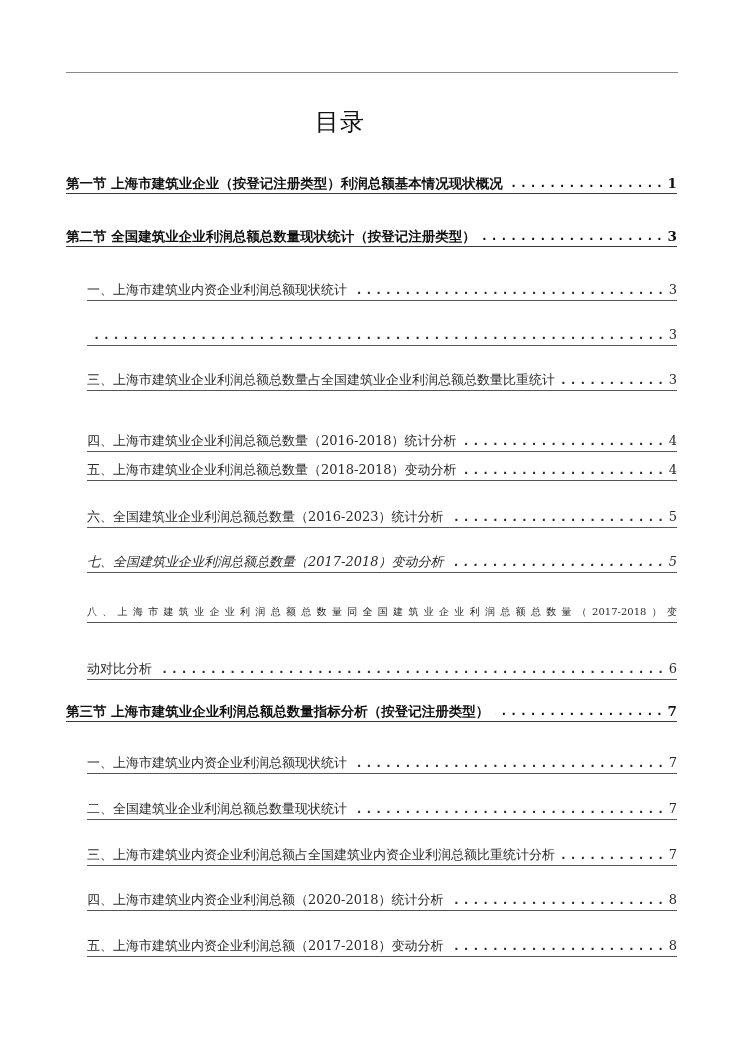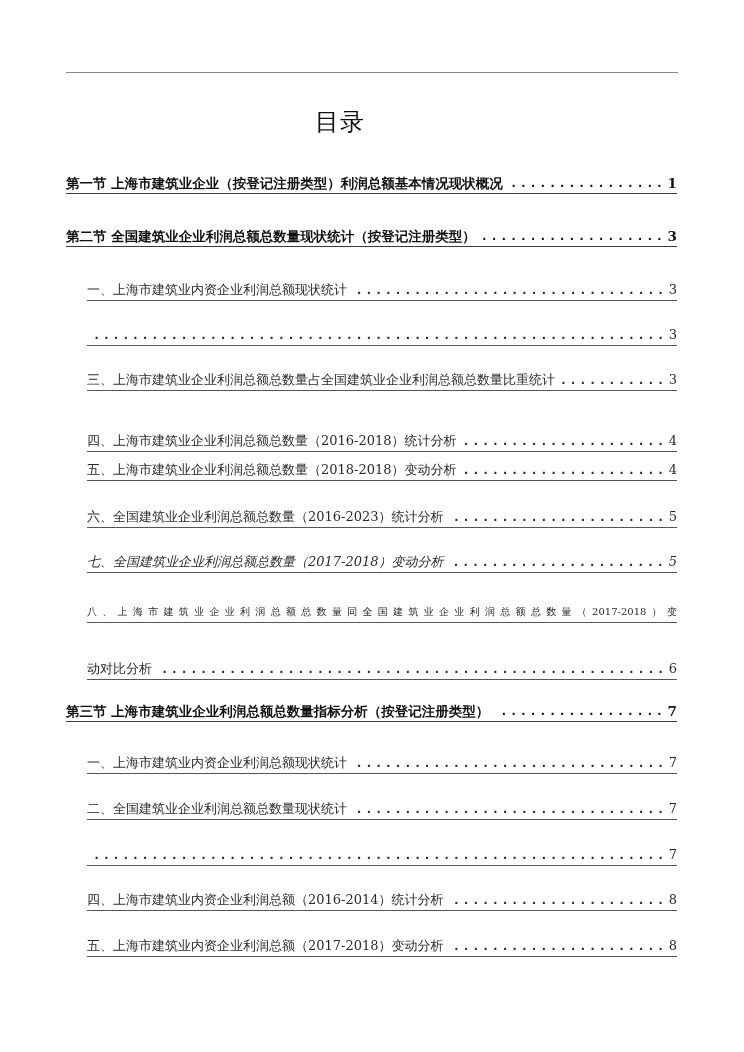--- a/index.html
+++ b/index.html
@@ -178,26 +178,27 @@
   <span class="page">7</span>
 </a>
 
 <a class="toc-entry level2" style="top:800px;">
   <span class="label">二、全国建筑业企业利润总额总数量现状统计</span>
   <span class="leader">..................................................................................................................................................................</span>
   <span class="page">7</span>
 </a>
 
 <a class="toc-entry level2" style="top:846px;">
+  <span class="label">三、上海市建筑业内资企业利润总额占全国建筑业内资企业利润总额比重统计分析</span>
   <span class="leader">..................................................................................................................................................................</span>
   <span class="page">7</span>
 </a>
 
 <a class="toc-entry level2" style="top:891px;">
-  <span class="label">四、上海市建筑业内资企业利润总额（2016-2014）统计分析</span>
+  <span class="label">四、上海市建筑业内资企业利润总额（2020-2018）统计分析</span>
   <span class="leader">..................................................................................................................................................................</span>
   <span class="page">8</span>
 </a>
 
 <a class="toc-entry level2" style="top:937px;">
   <span class="label">五、上海市建筑业内资企业利润总额（2017-2018）变动分析</span>
   <span class="leader">..................................................................................................................................................................</span>
   <span class="page">8</span>
 </a>
 

